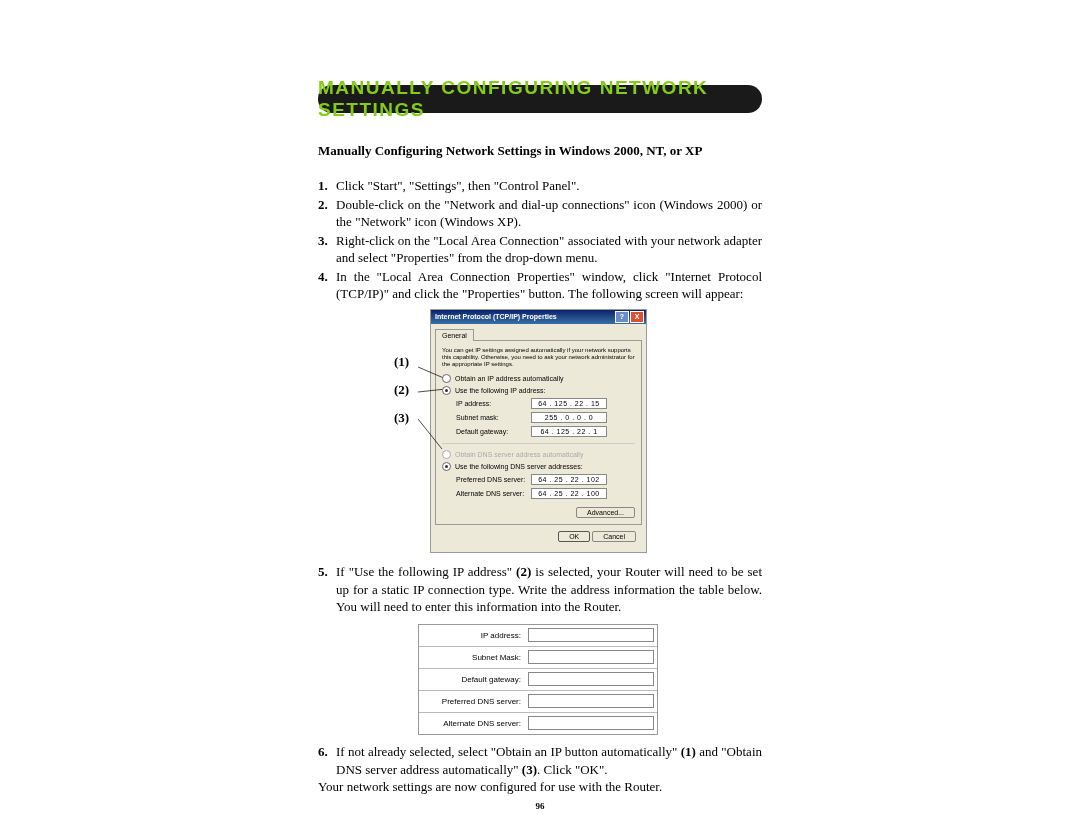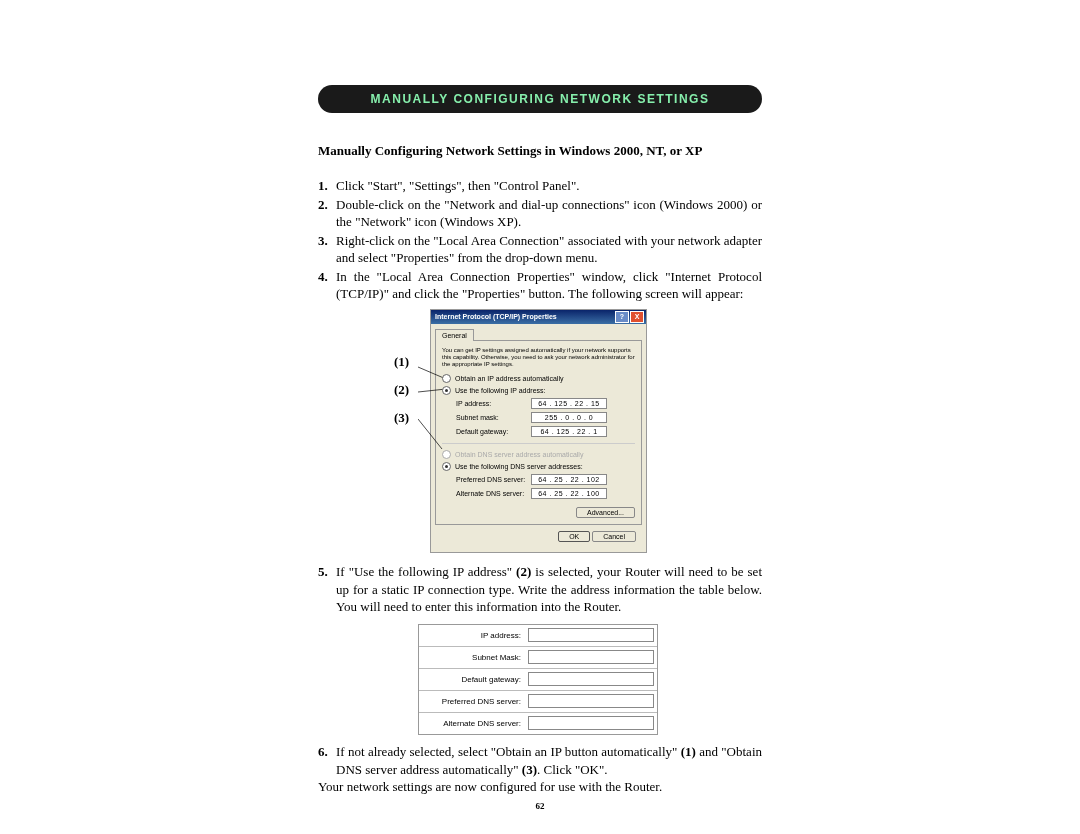--- a/index.html
+++ b/index.html
@@ -1,18 +1,18 @@
 <!DOCTYPE html>
 <html><head>
 <meta charset="utf-8">
 <style>
 body{margin:0;background:#fff;font-family:Georgia,'Times New Roman',serif;color:#000;width:1080px;height:834px;position:relative}
 .page{position:absolute;left:318px;top:85px;width:444px}
 .header-bar{background:#1a1a1a;border-radius:14px;height:28px;display:flex;align-items:center;justify-content:center;margin-bottom:30px}
-.header-bar span{color:#86efac;font-family:'Arial Narrow',Arial,sans-serif;font-weight:bold;font-size:12px;letter-spacing:1.5px;text-transform:uppercase}
+.header-bar span{color:#84cc16;font-family:'Arial Narrow',Arial,sans-serif;font-weight:bold;font-size:19px;letter-spacing:1.5px;text-transform:uppercase}
 .subtitle{font-weight:bold;font-size:13px;margin-bottom:18px}
 .step{display:flex;font-size:13px;line-height:1.35;margin-bottom:1px;text-align:justify}
 .step-num{font-weight:bold;width:18px;flex-shrink:0}
 .step-text{flex:1}
 .dialog-area{position:relative;margin:6px 0}
 .callouts{position:absolute;left:76px;top:45px;font-weight:bold;font-size:13px}
 .callouts div{margin-bottom:12px}
 .callout-lines{position:absolute;left:100px;top:50px;width:28px;height:90px}
 .dialog{margin-left:112px;width:215px;border:1px solid #999;font-family:Tahoma,Arial,sans-serif;font-size:7px}
 .titlebar{background:linear-gradient(to bottom,#0a246a,#3a6ea5);color:#fff;height:14px;display:flex;align-items:center;justify-content:space-between;padding:0 2px}
@@ -172,14 +172,14 @@
         <div class="ws-input"></div>
       </div>
   </div>
 
   <div class="step">
       <span class="step-num">6.</span>
       <span class="step-text"><span>If not already selected, select "Obtain an IP button automatically" </span><b>(1)</b><span> and "Obtain DNS server address automatically" </span><b>(3)</b><span>. Click "OK".</span></span>
     </div>
 
   <div class="footer-text">Your network settings are now configured for use with the Router.</div>
-  <div class="page-num">62</div>
+  <div class="page-num">96</div>
 </div>
 
 </body></html>

